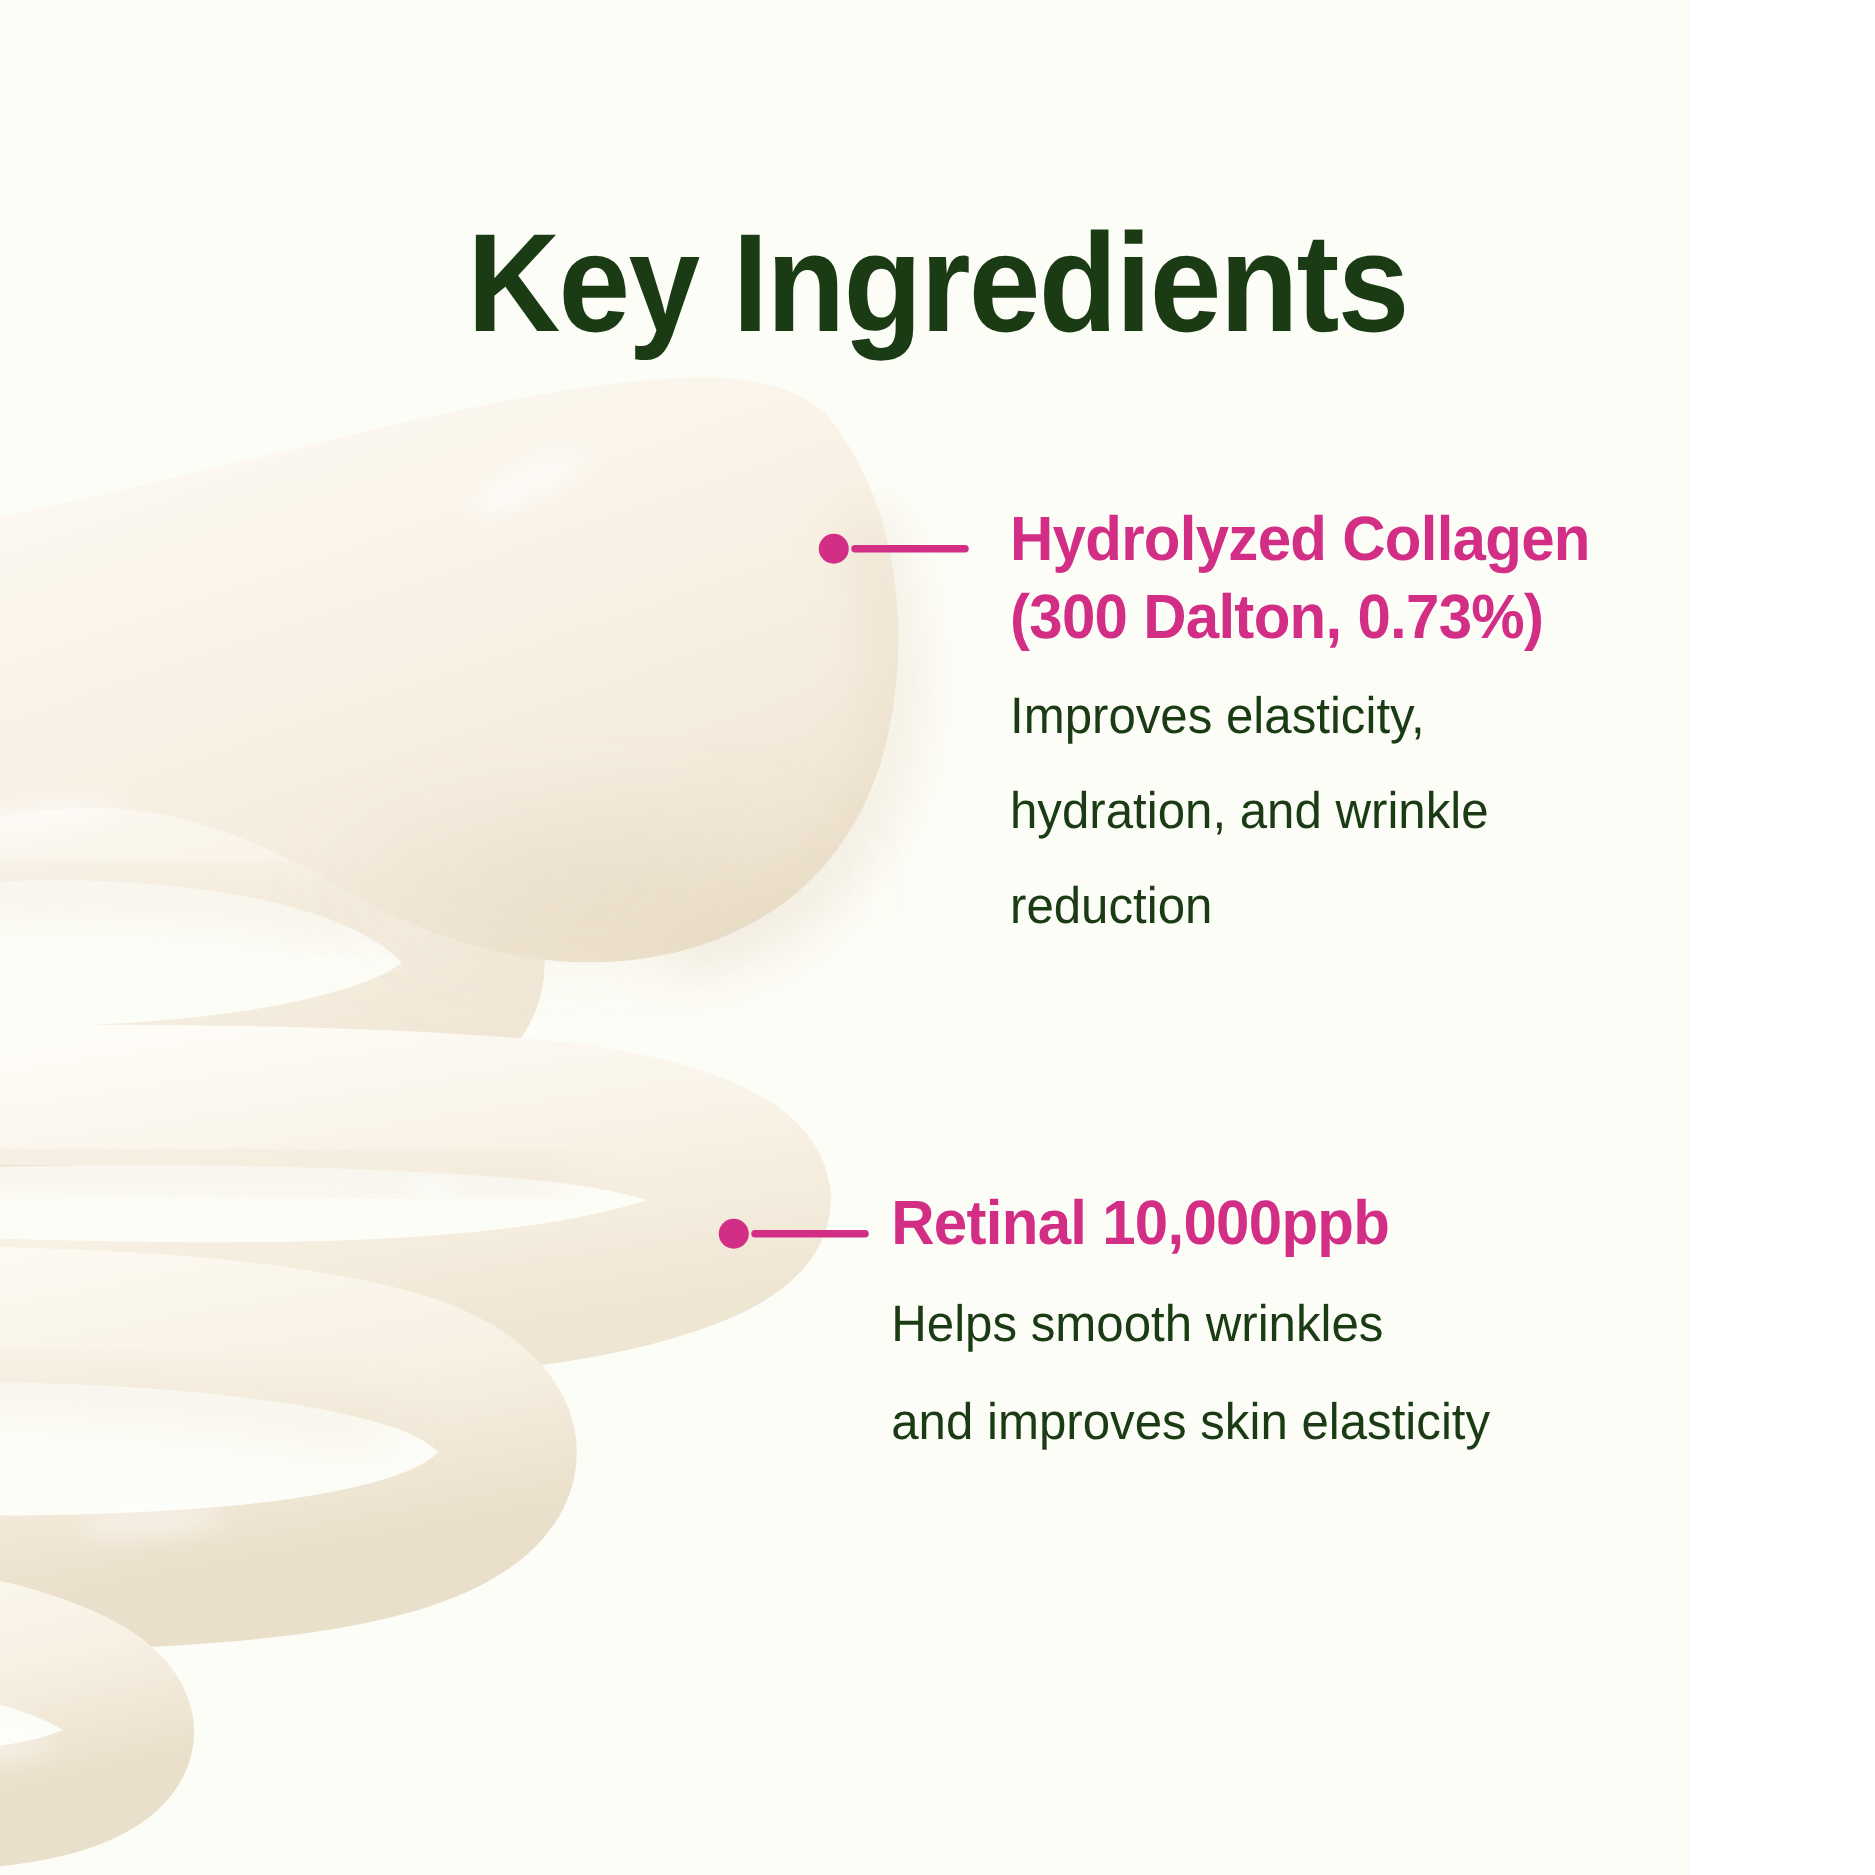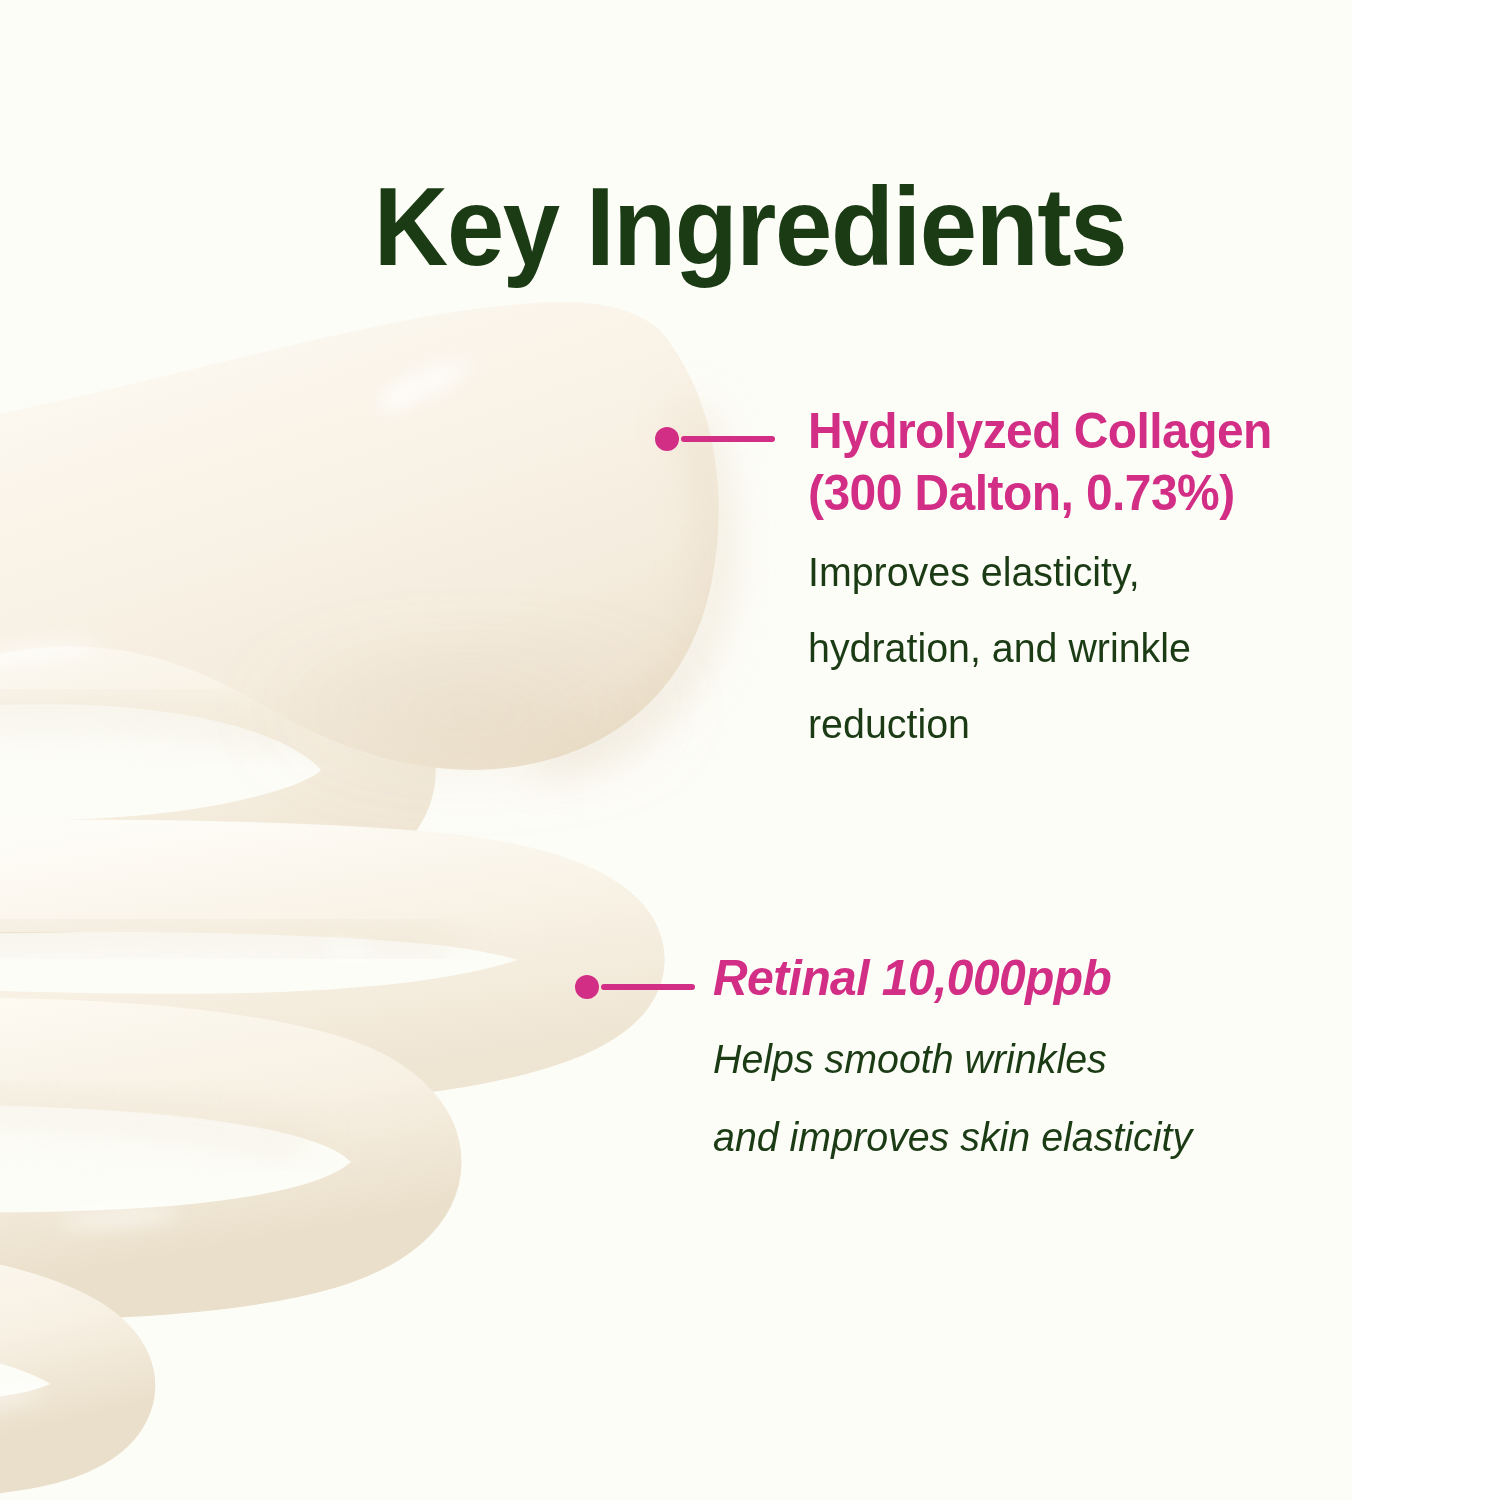--- a/index.html
+++ b/index.html
@@ -100,21 +100,21 @@
   #callout-collagen { left: 655px; top: 427px; }
   #callout-collagen .callout-marker { width: 120px; }
   #callout-collagen .marker-line { width: 94px; }
   #callout-collagen .callout-body { left: 138px; top: -27px; margin-left: 15px; }
   #callout-collagen .callout-desc { margin-top: 20px; }
 
   
   #callout-retinal { left: 575px; top: 975px; }
   #callout-retinal .callout-marker { width: 120px; }
   #callout-retinal .marker-line { width: 94px; }
-  #callout-retinal .callout-body { left: 138px; top: -28px; font-style: italic; }
+  #callout-retinal .callout-body { left: 138px; top: -28px; }
   #callout-retinal .callout-desc { margin-top: 22px; }
 </style>
 </head>
 <body>
 
 <div id="canvas">
 
   <svg id="cream-artwork" viewBox="0 0 1500 1500" xmlns="http://www.w3.org/2000/svg">
     <defs>
       <linearGradient id="blobGrad" x1="0.18" y1="0.05" x2="0.85" y2="0.95">

